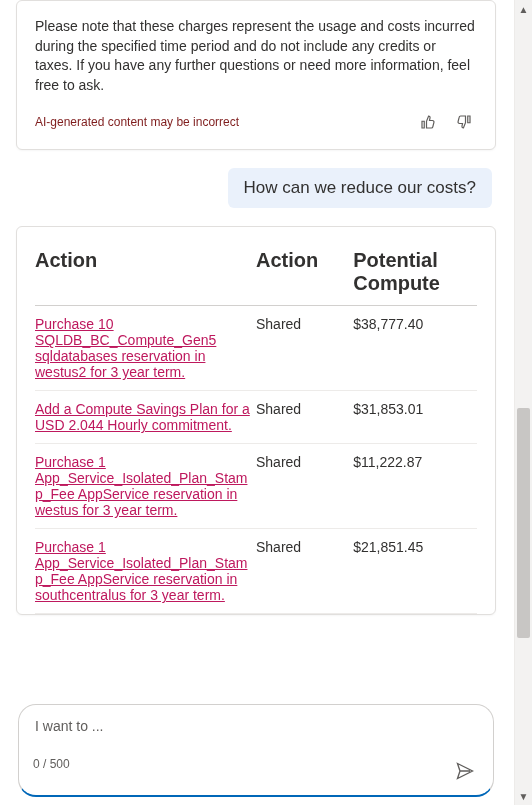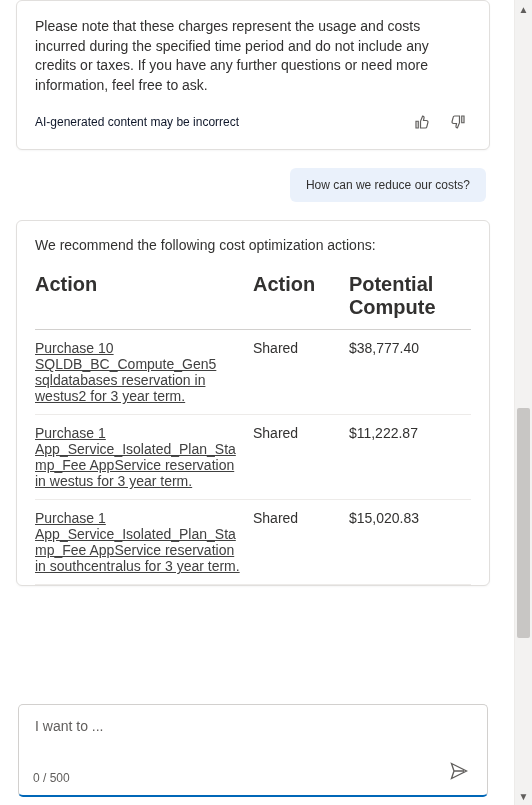--- a/index.html
+++ b/index.html
@@ -10,21 +10,21 @@
     color: #323130;
     background: #ffffff;
   }
   .viewport {
     width: 532px; height: 805px;
     position: relative;
     display: flex;
   }
   .chat-col {
     flex: 1;
-    padding: 0 16px 0 8px;
+    padding: 0 10px 0 8px;
     overflow: hidden;
     display: flex;
     flex-direction: column;
   }
   .scroll-area {
     flex: 1;
     overflow-y: hidden;
     padding: 0 8px 0 8px;
   }
   .scrollbar-col {
@@ -68,42 +68,42 @@
     line-height: 1.4;
     margin-bottom: 14px;
   }
   .ai-disclaimer-row {
     display: flex;
     align-items: center;
     gap: 10px;
   }
   .ai-disclaimer {
     flex: 1;
-    color: #0f172a;
+    color: #7f1d1d;
     font-size: 12px;
   }
   .feedback-btn {
     width: 26px; height: 26px;
     display: flex; align-items: center; justify-content: center;
     border-radius: 4px;
     cursor: pointer;
   }
   .feedback-btn svg { width: 18px; height: 18px; stroke: #605e5c; fill: none; stroke-width: 1.6; }
 
   .user-bubble-row {
     display: flex; justify-content: flex-end;
     margin: 6px 4px 18px 4px;
   }
   .user-bubble {
     background: #eaf1fb;
     color: #323130;
     padding: 10px 16px;
     border-radius: 6px;
     max-width: 70%;
-    font-size: 12px;
+    font-size: 17px;
   }
 
   .reco-intro {
     font-size: 14px;
     margin-bottom: 14px;
   }
   table.reco {
     width: 100%;
     border-collapse: collapse;
     table-layout: fixed;
@@ -119,45 +119,45 @@
     vertical-align: top;
     border-bottom: 1px solid #d2d0ce;
   }
   table.reco td {
     padding: 10px 6px 10px 0;
     vertical-align: top;
     border-bottom: 1px solid #edebe9;
     font-size: 14px;
   }
   a.action-link {
-    color: #404040;
+    color: #be185d;
     text-decoration: underline;
     word-break: break-word;
   }
 
   .composer {
     margin: 8px 10px 8px 10px;
     border: 1px solid #d2d0ce;
-    border-radius: 5px;
+    border-radius: 18px;
     padding: 12px 14px 10px 14px;
     display: flex;
     flex-direction: column;
     gap: 22px;
     border-bottom: 2px solid #0067b8;
   }
   .composer-input {
     border: none; outline: none;
     font-size: 14px;
     color: #323130;
     width: 100%;
     background: transparent;
   }
   .composer-input::placeholder { color: #605e5c; }
   .composer-bottom {
-    display: flex; align-items: flex-end;
+    display: flex; align-items: flex-start;
   }
   .char-count {
     flex: 1;
     font-size: 12px;
     color: #605e5c;
   }
   .send-btn {
     width: 28px; height: 28px;
     display: flex; align-items: center; justify-content: center;
     cursor: pointer;
@@ -186,49 +186,53 @@
               </svg>
           </div>
         </div>
       </div>
 
       <div class="user-bubble-row">
         <div class="user-bubble">How can we reduce our costs?</div>
       </div>
 
       <div class="card" style="padding-bottom:0;">
-        <div class="reco-intro">We recommend the following cost optimization actions:</div>
         <table class="reco">
           <colgroup>
               <col class="c-action">
               <col class="c-scope">
               <col class="c-sav">
             </colgroup>
           <thead>
             <tr>
               <th>Action</th>
               <th>Action</th>
               <th>Potential Compute</th>
             </tr>
           </thead>
           <tbody>
             <tr>
               <td><a href="#" class="action-link">Purchase 10 SQLDB_BC_Compute_Gen5 sqldatabases reservation in westus2 for 3 year term.</a></td>
               <td>Shared</td>
               <td>$38,777.40</td>
             </tr>
             <tr>
+              <td><a href="#" class="action-link">Add a Compute Savings Plan for a USD 2.044 Hourly commitment.</a></td>
+              <td>Shared</td>
+              <td>$31,853.01</td>
+            </tr>
+            <tr>
               <td><a href="#" class="action-link">Purchase 1 App_Service_Isolated_Plan_Stamp_Fee AppService reservation in westus for 3 year term.</a></td>
               <td>Shared</td>
               <td>$11,222.87</td>
             </tr>
             <tr>
               <td><a href="#" class="action-link">Purchase 1 App_Service_Isolated_Plan_Stamp_Fee AppService reservation in southcentralus for 3 year term.</a></td>
               <td>Shared</td>
-              <td>$15,020.83</td>
+              <td>$21,851.45</td>
             </tr>
           </tbody>
         </table>
       </div>
 
     </div>
 
     <div class="composer">
       <input class="composer-input" type="text" placeholder="I want to ..." style="">
       <div class="composer-bottom">

